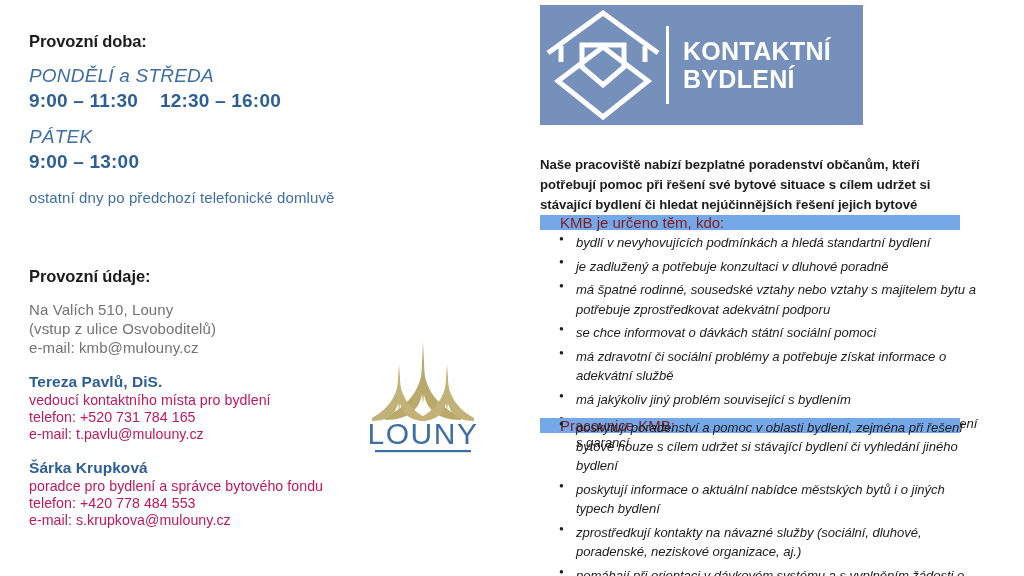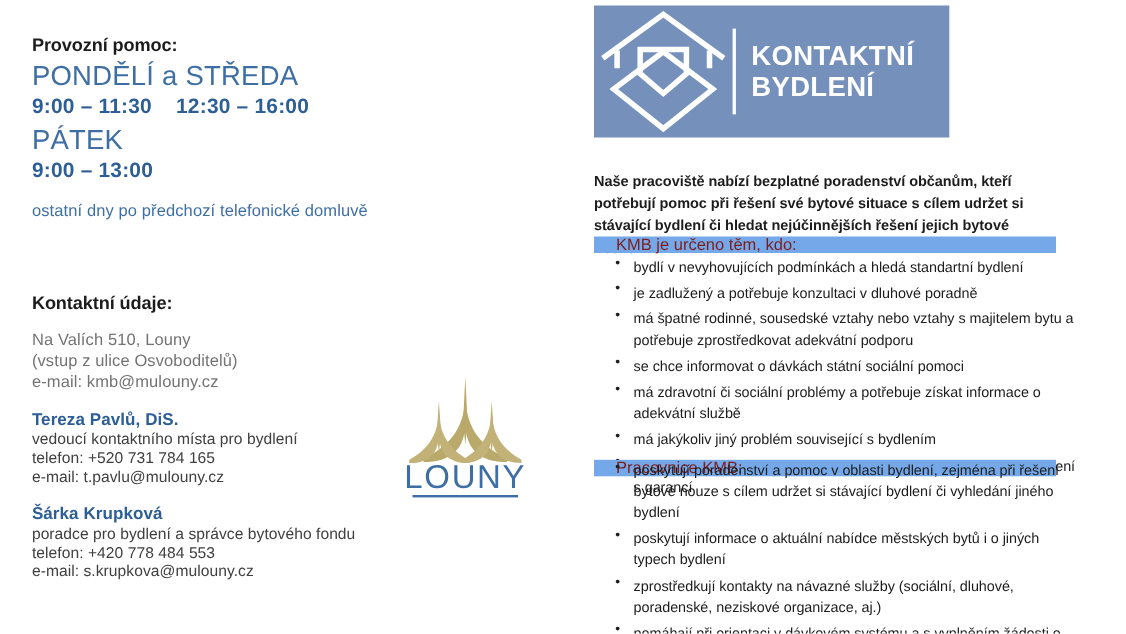--- a/index.html
+++ b/index.html
@@ -38,24 +38,25 @@
   }
 
   .head-bold {
     font-size: 16.5px;
     font-weight: bold;
     color: #1c1c1c;
     letter-spacing: -0.1px;
   }
 
   .day-label {
-    font-size: 25px;
+    font-size: 19px;
     color: #3d6fa5;
     letter-spacing: 0.2px;
-    margin-top: 4px;
+    margin-top: 14px;
+    font-style: italic;
   }
   .time-line {
     font-size: 19px;
     font-weight: bold;
     color: #2d5f96;
     letter-spacing: 0.2px;
     margin-top: 3px;
     white-space: pre;
   }
   .note-line {
@@ -75,21 +76,21 @@
 
   .person-name {
     font-size: 15.5px;
     font-weight: bold;
     color: #2d5f96;
     margin-top: 17px;
     letter-spacing: 0.05px;
   }
   .person-line {
     font-size: 14.2px;
-    color: #404040;
+    color: #be185d;
     margin-top: 1px;
     letter-spacing: 0.05px;
   }
 
   
   .logo-louny {
     position: absolute;
   }
   .logo-louny.big { left: 358px; top: 338px; width: 130px; height: 118px; }
   .logo-louny svg { display: block; width: 100%; height: 100%; }
@@ -160,20 +161,21 @@
   }
   .sec-head.one { top: 215px; width: 420px; }
   .sec-head.two { top: 418px; width: 420px; }
 
   .bullets {
     position: absolute;
     left: 7px;
     margin: 0;
     padding: 0;
     list-style: none;
+    font-style: italic;
   }
   .bullets.one { top: 233px; width: 440px; }
   .bullets.two { top: 418px; width: 445px; }
 
   .bullets li {
     position: relative;
     padding-left: 36px;
     font-size: 13.1px;
     color: #1c1c1c;
     line-height: 1.47;
@@ -188,33 +190,33 @@
     font-size: 8px;
     color: #1c1c1c;
   }
 </style>
 </head>
 <body>
 
 <div class="left-col">
 
   <div class="hours-block">
-    <div class="head-bold">Provozní pomoc:</div>
+    <div class="head-bold">Provozní doba:</div>
 
     <div class="day-label">PONDĚLÍ a STŘEDA</div>
     <div class="time-line">9:00 – 11:30    12:30 – 16:00</div>
 
     <div class="day-label">PÁTEK</div>
     <div class="time-line">9:00 – 13:00</div>
 
     <div class="note-line">ostatní dny po předchozí telefonické domluvě</div>
   </div>
 
   <div class="contact-block">
-    <div class="head-bold">Kontaktní údaje:</div>
+    <div class="head-bold">Provozní údaje:</div>
 
     <div class="addr-line first">Na Valích 510, Louny</div>
     <div class="addr-line">(vstup z ulice Osvoboditelů)</div>
     <div class="addr-line">e-mail: kmb@mulouny.cz</div>
 
     <div class="person-name">Tereza Pavlů, DiS.</div>
     <div class="person-line">vedoucí kontaktního místa pro bydlení</div>
     <div class="person-line">telefon: +520 731 784 165</div>
     <div class="person-line">e-mail: t.pavlu@mulouny.cz</div>
 

